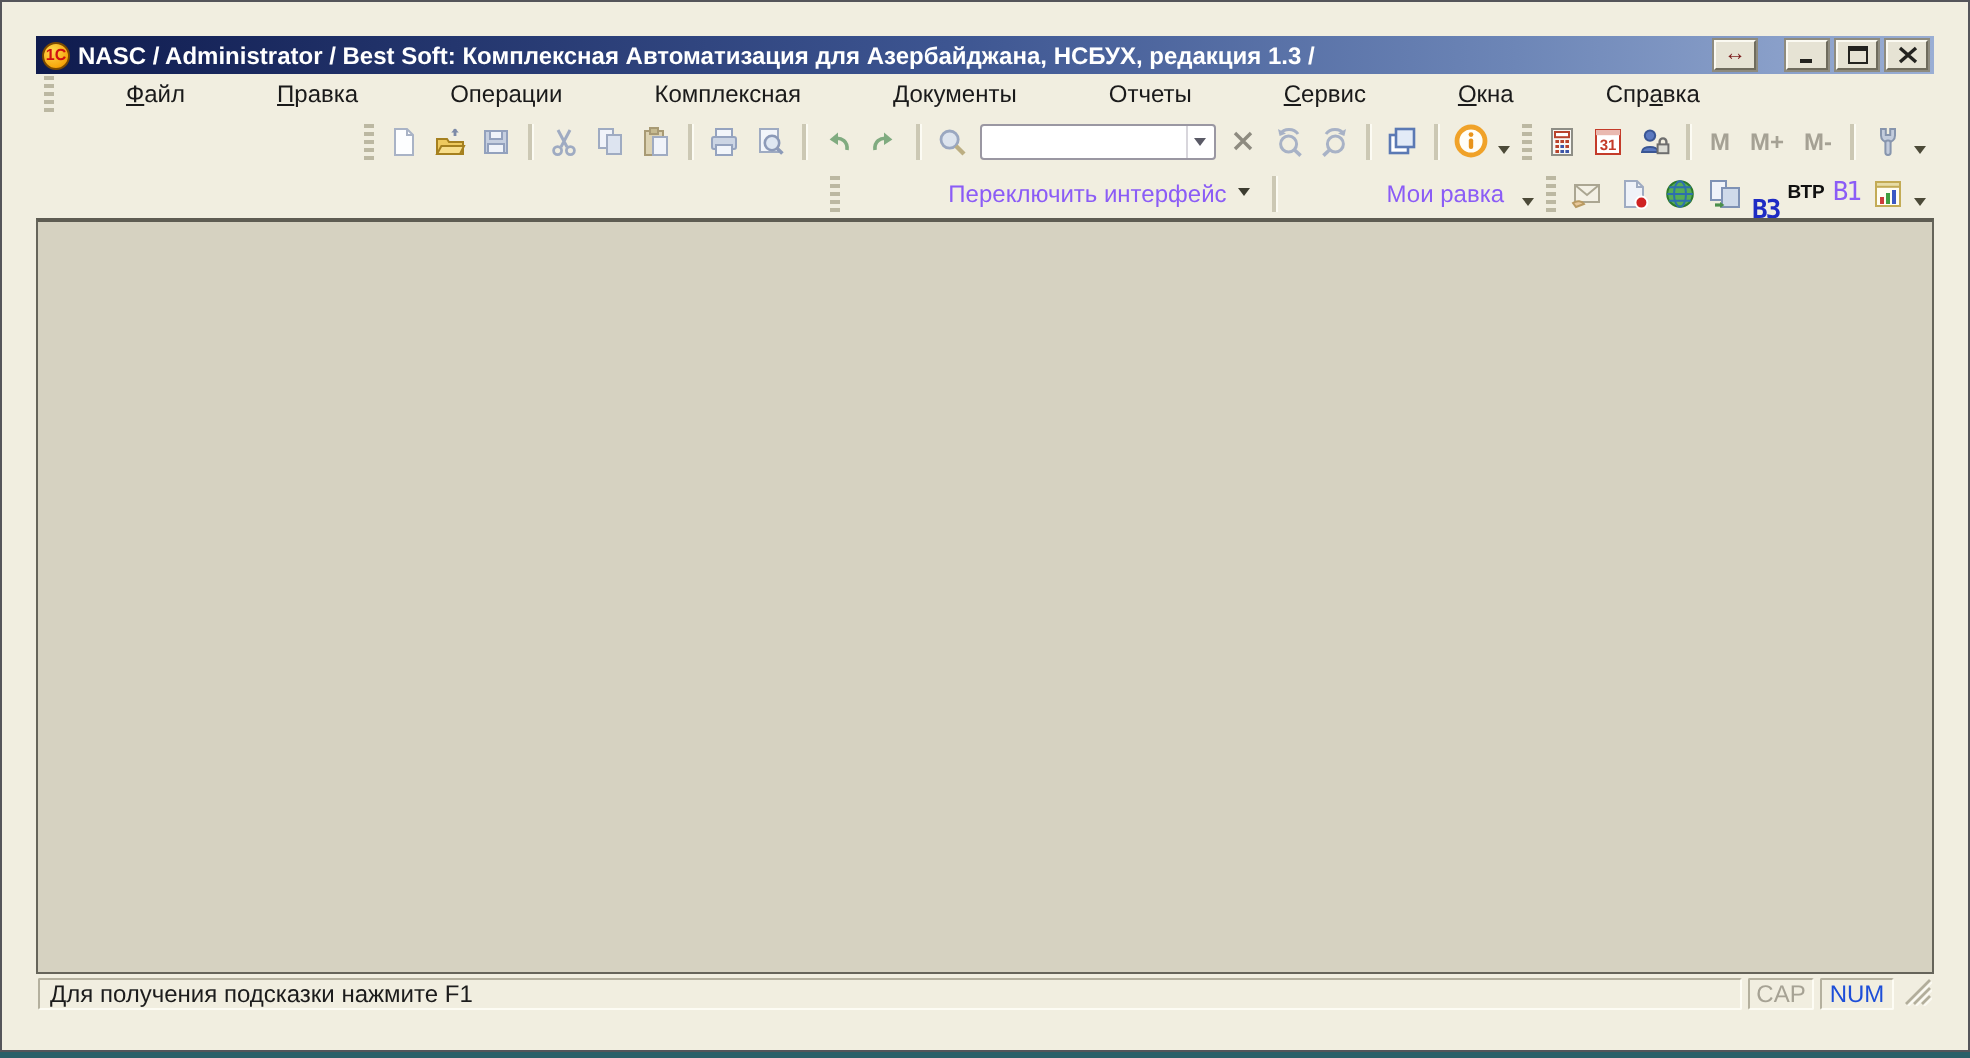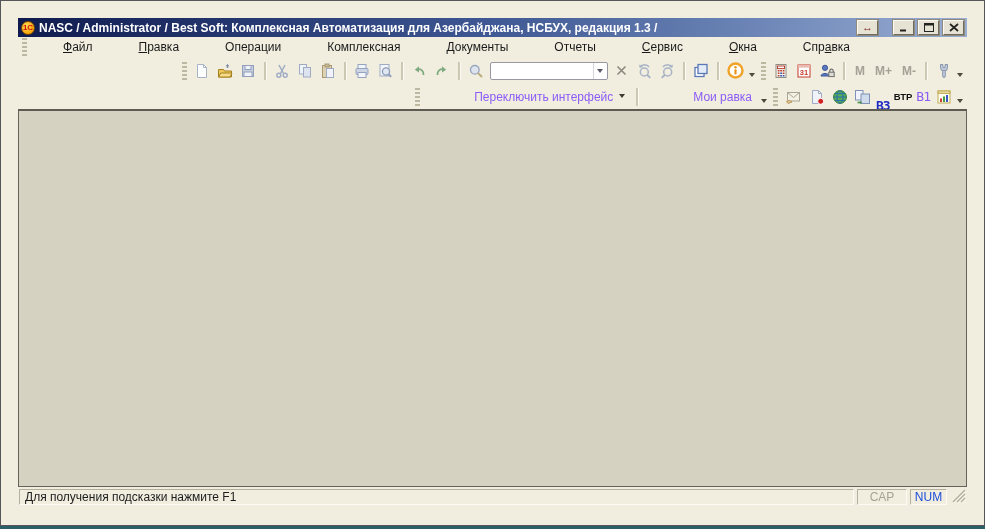--- a/index.html
+++ b/index.html
@@ -83,21 +83,21 @@
     flex:1;margin:0;background:#d6d2c1;
     border:1px solid #66645a;border-top:2px solid #5e5c52;
   }
   
   .statusbar{height:21px;flex:0 0 21px;display:flex;align-items:flex-start;gap:3px;padding:2px 1px 1px 1px;box-sizing:border-box;}
   .spanel{
     border:1px solid;border-color:#b4b09e #fdfcf4 #fdfcf4 #b4b09e;border-radius:1px;
     display:flex;align-items:center;font-size:12px;padding:0 5px;box-sizing:border-box;
   }
   .smsg{flex:1;color:#1c1c1c;}
-  .scap{width:50px;justify-content:center;color:#a6a294;}
+  .scap{width:33px;justify-content:center;color:#a6a294;}
   .snum{width:37px;justify-content:center;color:#1d4ed8;}
   .sgrip{width:16px;display:flex;align-items:flex-end;justify-content:flex-end;border:none;}
 </style>
 </head>
 <body>
 
 <div class="window">
 
   <div class="titlebar">
     <span class="appicon">

